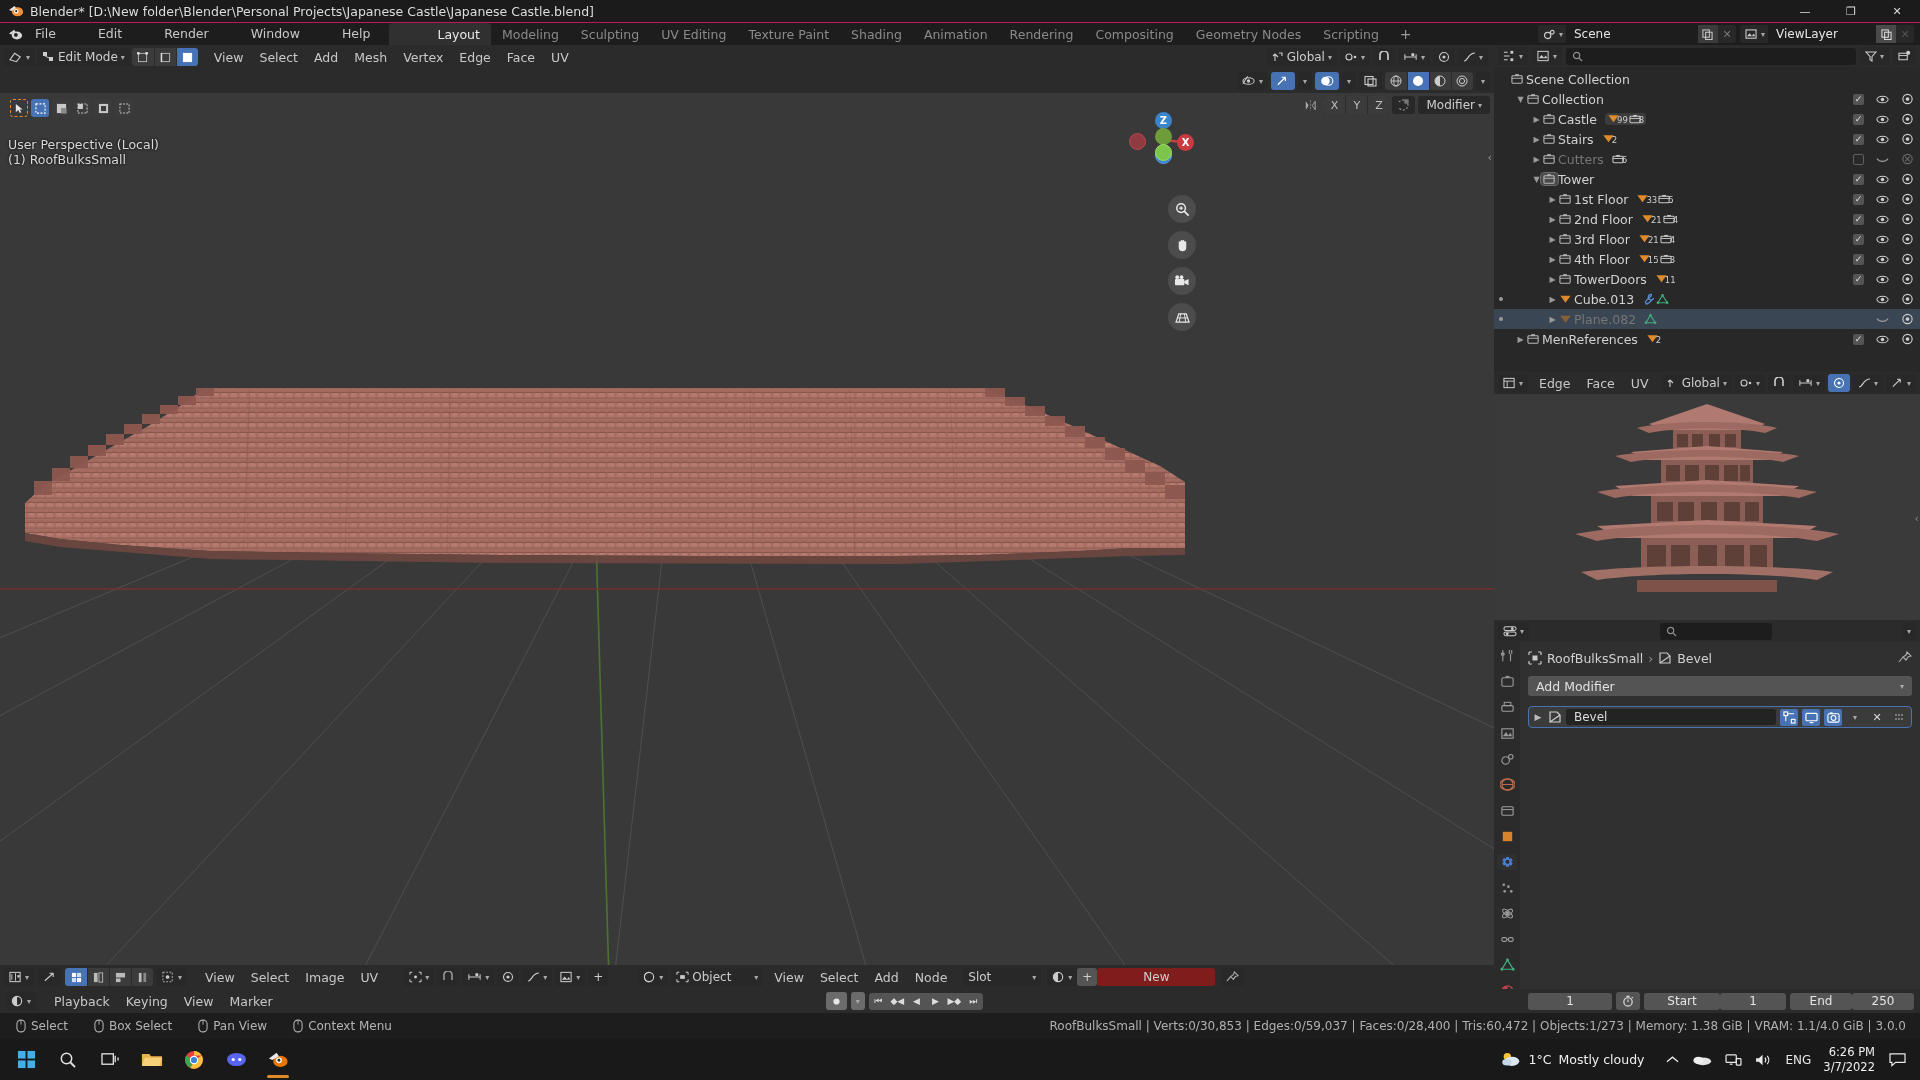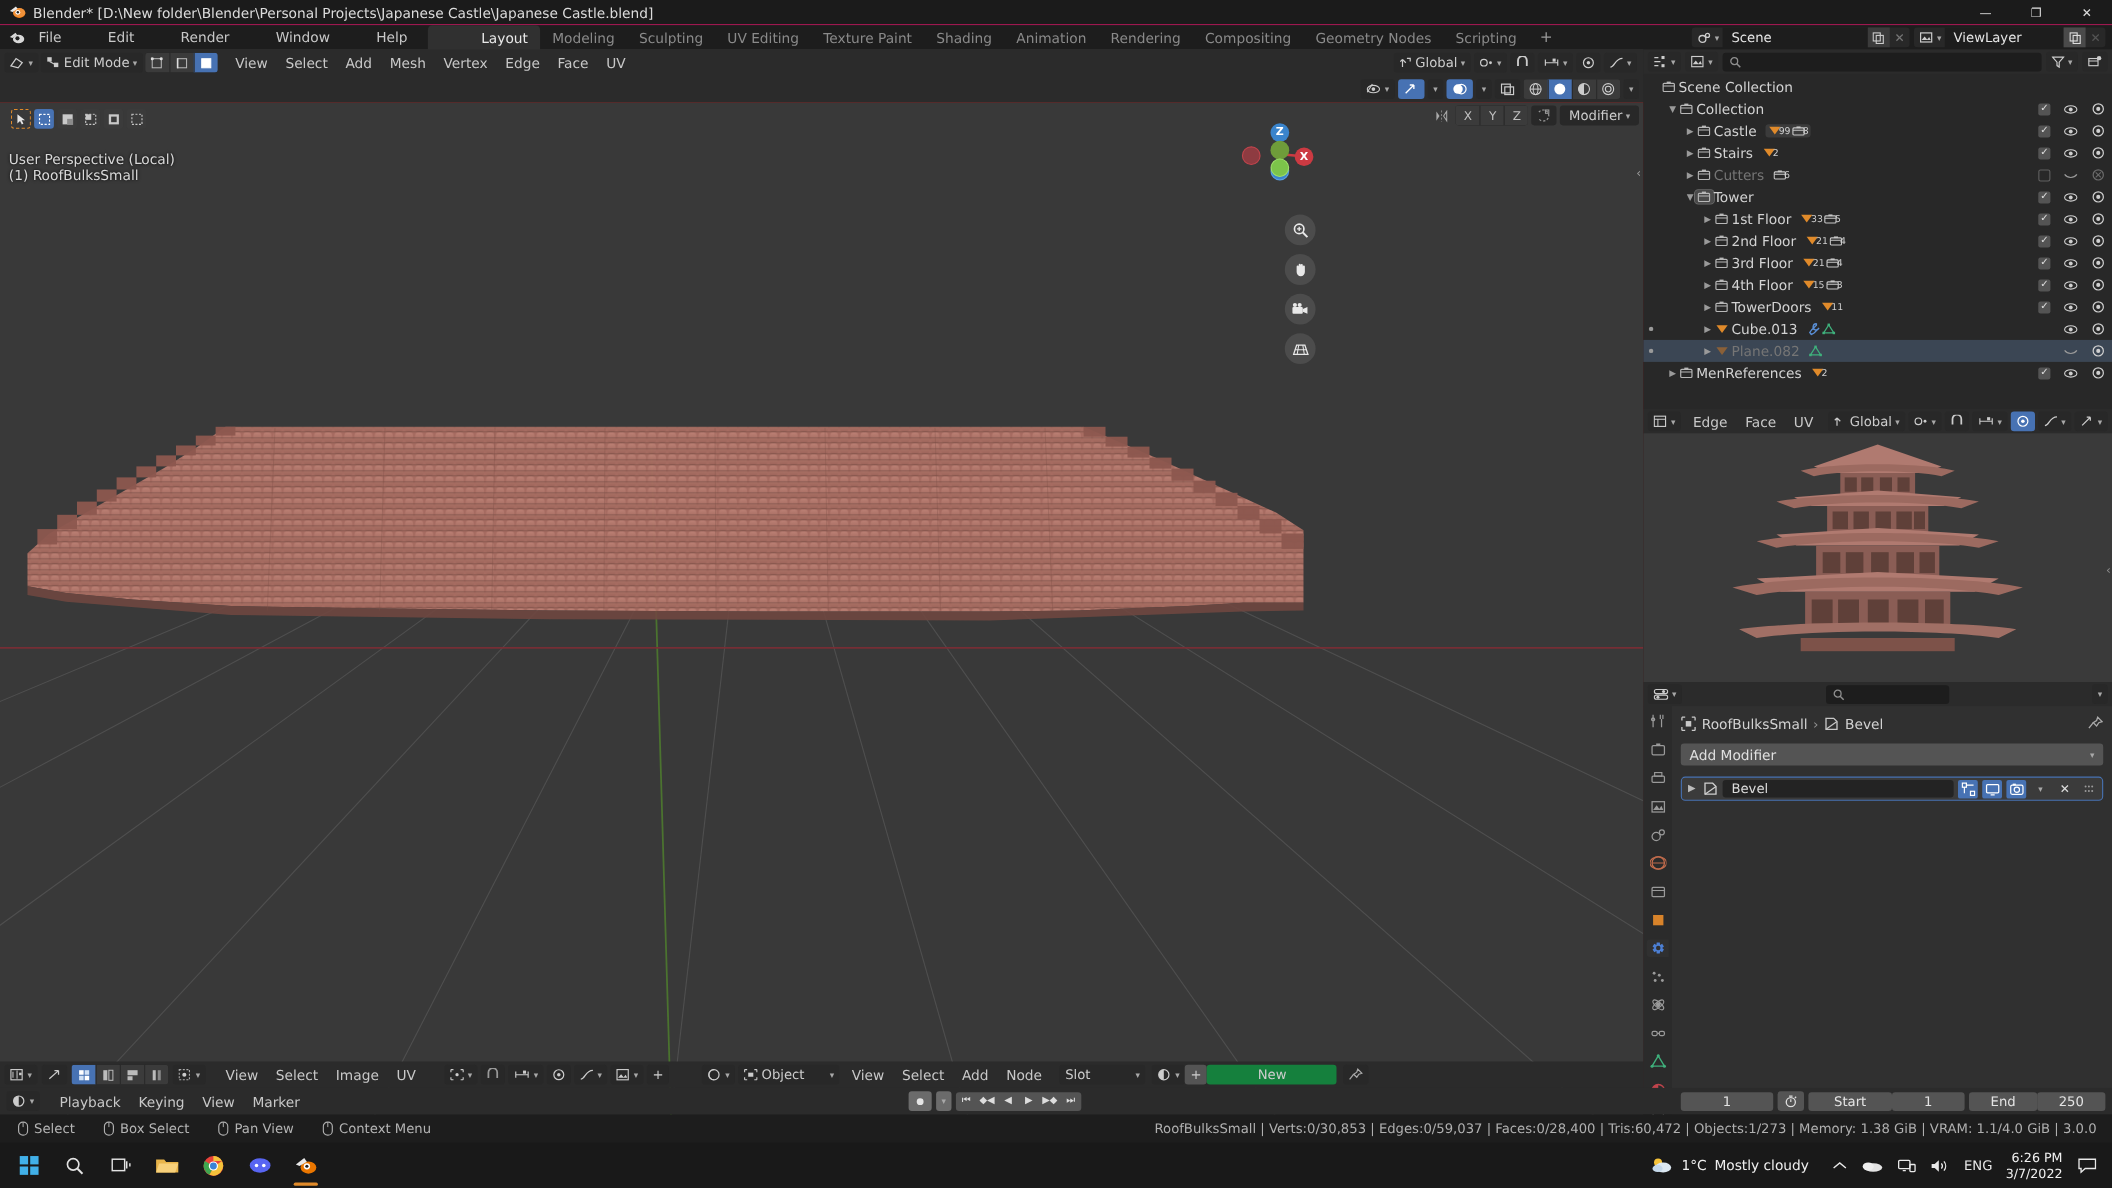--- a/index.html
+++ b/index.html
@@ -1696,21 +1696,21 @@
             <span class="chev" style="margin-left:auto">▾</span>
           </div>
           <div class="hdr-btn" style="margin-left: 6px;">
             <svg width="13" height="12" viewBox="0 0 14 12">
               <circle cx="6.5" cy="6" r="5" fill="none" stroke="#ccc" stroke-width="1.2"></circle>
               <path d="M6.5 1 A5 5 0 0 0 6.5 11 Z" fill="#ccc"></path>
             </svg>
             <span class="chev">▾</span>
           </div>
           <div class="hdr-btn" style="background: rgb(84, 84, 84);">+</div>
-          <div class="hdr-btn" style="background: #15803d; min-width: 118px; justify-content: center;">New</div>
+          <div class="hdr-btn" style="background: #7f1d1d; min-width: 118px; justify-content: center;">New</div>
           <div class="hdr-btn" style="margin-left: 6px;">
             <svg width="13" height="13" viewBox="0 0 14 14">
               <path d="M9 1 L13 5 L10 6 L8 9 L5 6 L8 4 Z" fill="none" stroke="#aaa" stroke-width="1.2"></path>
               <path d="M5 6 L1 11" stroke="#aaa" stroke-width="1.2"></path>
             </svg>
           </div>
         </div>
     </div>
   </div>
 

